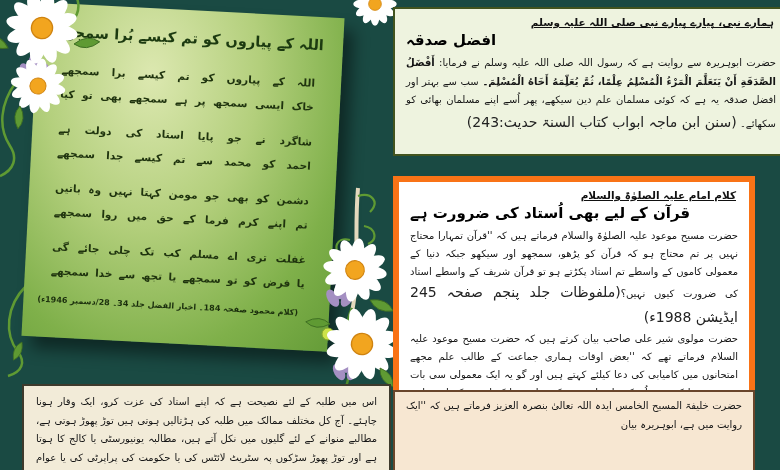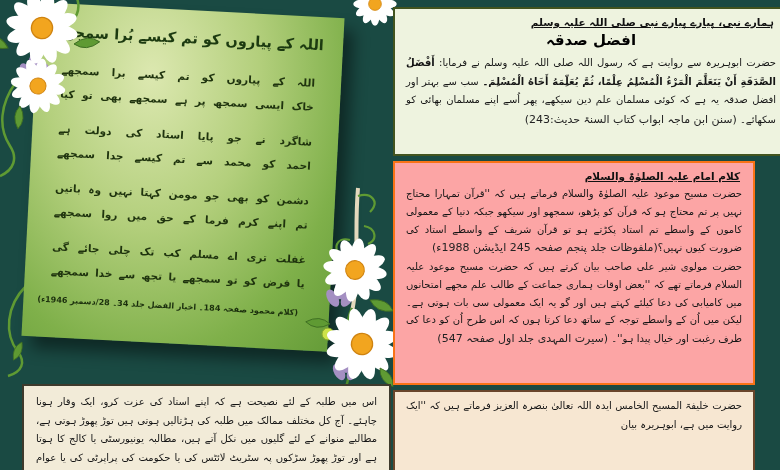--- a/index.html
+++ b/index.html
@@ -9,26 +9,26 @@
     font-family:"DejaVu Sans", sans-serif;
   }
   .panel {
     position:absolute; box-sizing:border-box; direction:rtl; overflow:hidden;
   }
   .panel .hdr {
     display:block; font-size:10.5px; font-weight:bold; color:#111;
     text-decoration:underline; text-align:right; margin:2px 2px 3px 0;
   }
   .panel .ttl {
-    font-size:15px; font-weight:bold; color:#000; text-align:center; margin:2px 0 5px;
+    font-size:15px; font-weight:bold; color:#000; text-align:left; margin:2px 0 5px;
   }
   .panel .bdy {
     font-size:10px; line-height:1.85; color:#151515; text-align:justify;
   }
-  .panel .ref { font-size:11px; color:#222; }
+  .panel .ref { font-size:14px; color:#222; }
   .arabic { font-weight:bold; }
 
   
   .poem-card {
     position:absolute; left:30px; top:10px; width:306px; height:334px;
     transform:rotate(3deg); transform-origin:50% 50%;
     background:radial-gradient(ellipse at 38% 20%, #dce8b0 0%, #b3cf7c 40%, #7fb04a 75%, #659c38 100%);
     box-shadow:10px 12px 16px rgba(0,0,0,.45);
     z-index:1; direction:rtl;
   }
@@ -42,21 +42,21 @@
     text-align:justify; text-align-last:justify; line-height:24px; height:24px;
     overflow:hidden;
   }
   .poem-line:nth-child(even) { margin-bottom:11px; }
   .poem-attrib {
     font-size:8px; font-weight:bold; color:#1b2f0d; direction:rtl;
     text-align:left; padding:2px 30px 0 14px;
   }
 
   .hadith-card { left:393px; top:7px;  width:396px; height:149px; background:#eef3df; border:2px solid #42541f; padding:5px 11px; }
-  .imam-card   { left:393px; top:161px; width:362px; height:224px; background:#fca5a5; border:2px solid #f97316; padding:5px 11px; }
+  .imam-card   { left:393px; top:176px; width:362px; height:224px; background:#ffffff; border:6px solid #f97316; padding:5px 11px; }
   .huzoor-card { left:393px; top:390px; width:362px; height:130px; background:#f7e7d2; border:2px solid #69452a; padding:5px 11px; }
   .advice-card { left:22px;  top:384px; width:369px; height:136px; background:#f2ebd8; border:2px solid #3e3a2c; padding:7px 12px; }
   .imam-card .bdy { line-height:1.78; }
 
   .deco { position:absolute; z-index:2; }
   .under { z-index:0; }
   .panels-layer { position:absolute; inset:0; z-index:3; pointer-events:none; }
   .panels-layer .panel { pointer-events:auto; }
 </style>
 </head>
@@ -142,20 +142,21 @@
 <div class="panels-layer">
 
   <div class="panel hadith-card">
     <span class="hdr">ہمارے نبی، پیارے پیارے نبی صلی اللہ علیہ وسلم</span>
     <div class="ttl">افضل صدقہ</div>
     <div class="bdy"><span>حضرت ابوہریرہ سے روایت ہے کہ رسول اللہ صلی اللہ علیہ وسلم نے فرمایا: </span><span class="arabic">أَفْضَلُ الصَّدَقَةِ أَنْ يَتَعَلَّمَ الْمَرْءُ الْمُسْلِمُ عِلْمًا، ثُمَّ يُعَلِّمَهُ أَخَاهُ الْمُسْلِمَ۔ </span><span>سب سے بہتر اور افضل صدقہ یہ ہے کہ کوئی مسلمان علم دین سیکھے، پھر اُسے اپنے مسلمان بھائی کو سکھائے۔ </span><span class="ref">(سنن ابن ماجہ ابواب کتاب السنۃ حدیث:243)</span></div>
   </div>
 
   <div class="panel imam-card">
     <span class="hdr">کلام امام علیہ الصلوٰۃ والسلام</span>
+    <div class="ttl">قرآن کے لیے بھی اُستاد کی ضرورت ہے</div>
     <div class="bdy"><span>حضرت مسیح موعود علیہ الصلوٰۃ والسلام فرماتے ہیں کہ ''قرآن تمہارا محتاج نہیں پر تم محتاج ہو کہ قرآن کو پڑھو، سمجھو اور سیکھو جبکہ دنیا کے معمولی کاموں کے واسطے تم استاد پکڑتے ہو تو قرآن شریف کے واسطے استاد کی ضرورت کیوں نہیں؟</span><span class="ref">(ملفوظات جلد پنجم صفحہ 245 ایڈیشن 1988ء)</span></div>
     <div class="bdy"><span>حضرت مولوی شیر علی صاحب بیان کرتے ہیں کہ حضرت مسیح موعود علیہ السلام فرماتے تھے کہ ''بعض اوقات ہماری جماعت کے طالب علم مجھے امتحانوں میں کامیابی کی دعا کیلئے کہتے ہیں اور گو یہ ایک معمولی سی بات ہوتی ہے۔ لیکن میں اُن کے واسطے توجہ کے ساتھ دعا کرتا ہوں کہ اس طرح اُن کو دعا کی طرف رغبت اور خیال پیدا ہو''۔ </span><span class="ref">(سیرت المہدی جلد اول صفحہ 547)</span></div>
   </div>
 
   <div class="panel huzoor-card">
     <div class="bdy">حضرت خلیفۃ المسیح الخامس ایدہ اللہ تعالیٰ بنصرہ العزیز فرماتے ہیں کہ ''ایک روایت میں ہے، ابوہریرہ بیان</div>
   </div>
 
   <div class="panel advice-card">
     <div class="bdy">اس میں طلبہ کے لئے نصیحت ہے کہ اپنے استاد کی عزت کرو، ایک وقار ہونا چاہئے۔ آج کل مختلف ممالک میں طلبہ کی ہڑتالیں ہوتی ہیں توڑ پھوڑ ہوتی ہے، مطالبے منوانے کے لئے گلیوں میں نکل آتے ہیں، مطالبہ یونیورسٹی یا کالج کا ہوتا ہے اور توڑ پھوڑ سڑکوں پہ سٹریٹ لائٹس کی یا حکومت کی پراپرٹی کی یا عوام کی جائیدادوں کی ہو رہی ہوتی ہے۔</div>

